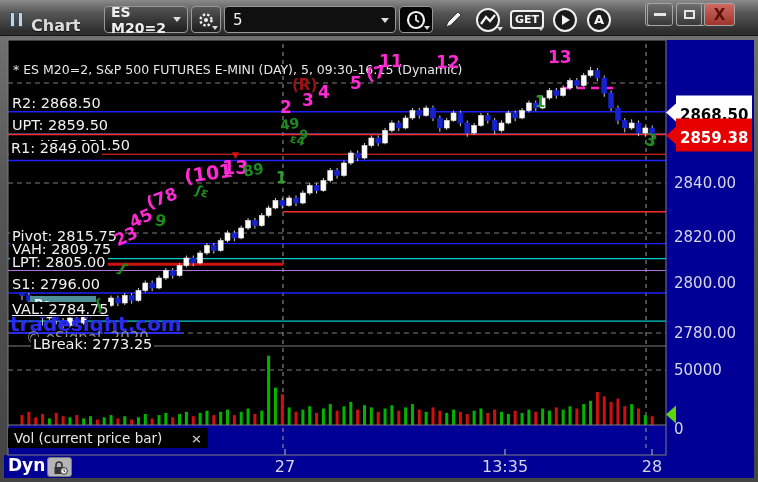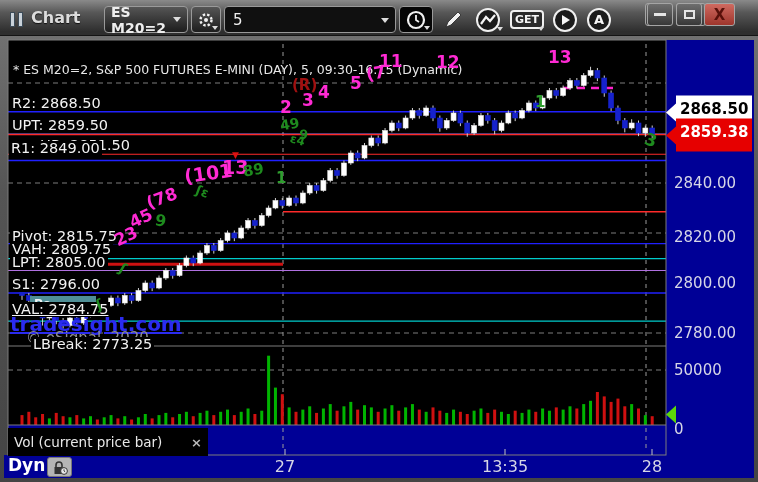--- a/index.html
+++ b/index.html
@@ -6,21 +6,21 @@
   *{box-sizing:border-box;}
   body{width:758px;height:482px;position:relative;font-family:"DejaVu Sans",sans-serif;}
   #window{position:absolute;left:0;top:0;width:758px;height:482px;background:#6b6b6b;
     background:linear-gradient(#777,#555 40%,#444);overflow:hidden;}
   
   #titlebar{position:absolute;left:0;top:0;width:758px;height:36px;
     background:linear-gradient(#8a8a8a,#585858 35%,#2e2e2e 90%);border-bottom:1px solid #141414;}
   .app-icon{position:absolute;left:10px;top:12px;width:16px;height:15px;}
   .app-icon i{position:absolute;top:0;width:5px;height:15px;background:#c9d2da;border:1px solid #3b4a57;}
   .app-icon i:nth-child(1){left:0;} .app-icon i:nth-child(2){left:8px;}
-  #app-title{position:absolute;left:31px;top:8px;font-size:16px;font-weight:bold;color:#dcdcdc;text-shadow:0 1px 1px #111;}
+  #app-title{position:absolute;left:31px;top:16px;font-size:16px;font-weight:bold;color:#dcdcdc;text-shadow:0 1px 1px #111;}
   .tbtn{position:absolute;top:6px;height:27px;border:1px solid #9a9a9a;border-radius:4px;
     background:linear-gradient(#555,#1d1d1d);color:#eee;display:flex;align-items:center;justify-content:center;}
   .caret{width:0;height:0;border-left:4px solid transparent;border-right:4px solid transparent;border-top:5px solid #ddd;}
   .mini-caret{position:absolute;right:2px;bottom:2px;border-left:3px solid transparent;border-right:3px solid transparent;border-top:4px solid #ddd;width:0;height:0;}
   #symbol-dd{left:104px;width:84px;font-size:14px;font-weight:bold;gap:6px;padding:0 6px;}
   #gear-btn{left:191px;width:30px;}
   #interval-dd{left:224px;width:172px;background:#101010;justify-content:flex-start;padding:0 8px;font-size:15px;}
   #interval-dd .caret{position:absolute;right:6px;top:11px;}
   #clock-btn{left:399px;width:34px;background:#050505;}
   #pencil-btn{left:438px;width:30px;border:none;background:transparent;}
@@ -58,23 +58,23 @@
   #watermark-site{position:absolute;left:10px;top:312px;z-index:4;font-size:20px;font-weight:bold;
     color:#2b2bf0;text-decoration:underline;}
   #watermark-copy{position:absolute;left:26px;top:329px;z-index:4;font-size:15px;color:#8f8f8f;}
   #po-box{position:absolute;left:30px;top:296px;width:66px;height:16px;background:#4f8f96;z-index:4;
     color:#eef4f4;font-size:12px;font-weight:bold;padding:1px 4px;}
   
   #axis-layer{position:absolute;left:0;top:0;width:758px;height:482px;z-index:7;pointer-events:none;}
   .tick{position:absolute;left:674px;color:#d6d6e6;font-size:15px;transform:translateY(-50%);}
   .badge{position:absolute;display:flex;align-items:center;transform:translateY(-50%);height:19px;}
   .badge .arr{width:0;height:0;border-top:9px solid transparent;border-bottom:9px solid transparent;}
-  .badge .lab{font-size:15px;padding:4px 4px;height:33px;line-height:19px;font-weight:bold;}
+  .badge .lab{font-size:15px;padding:10px 4px;height:33px;line-height:19px;font-weight:bold;}
   
-  #vol-tab{position:absolute;left:8px;top:428px;width:200px;height:28px;background:#000;z-index:8;
+  #vol-tab{position:absolute;left:8px;top:428px;width:200px;height:20px;background:#000;z-index:8;
     display:flex;align-items:center;color:#e8e8e8;font-size:13.5px;padding:0 6px;gap:8px;}
   #vol-tab .x{color:#b9b9b9;font-weight:bold;font-size:13px;margin-left:auto;}
   
   #dyn-label{position:absolute;left:8px;top:455px;z-index:8;font-size:17px;font-weight:bold;color:#fff;}
   #lock-box{position:absolute;left:47px;top:457px;width:25px;height:20px;z-index:8;background:#b5b5b5;
     border:1px solid #777;border-radius:3px;display:flex;align-items:center;justify-content:center;}
   #time-layer{position:absolute;left:0;top:0;width:758px;height:482px;z-index:7;pointer-events:none;}
   .tlab{position:absolute;top:457px;color:#d6d6e6;font-size:16px;transform:translateX(-50%);}
 </style>
 </head>

